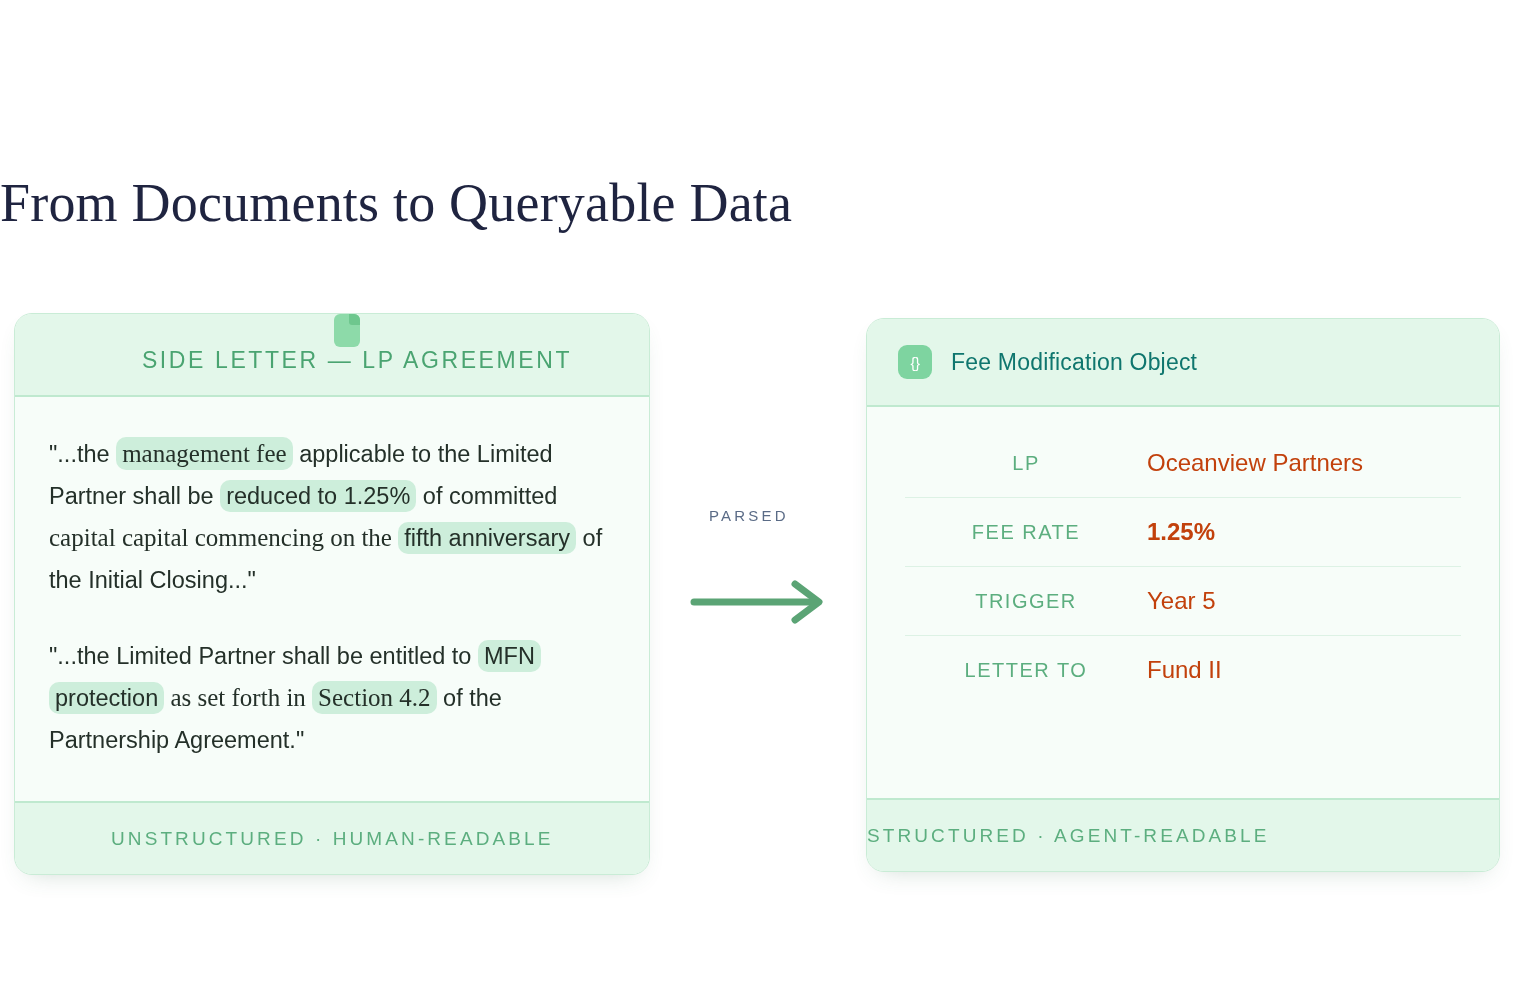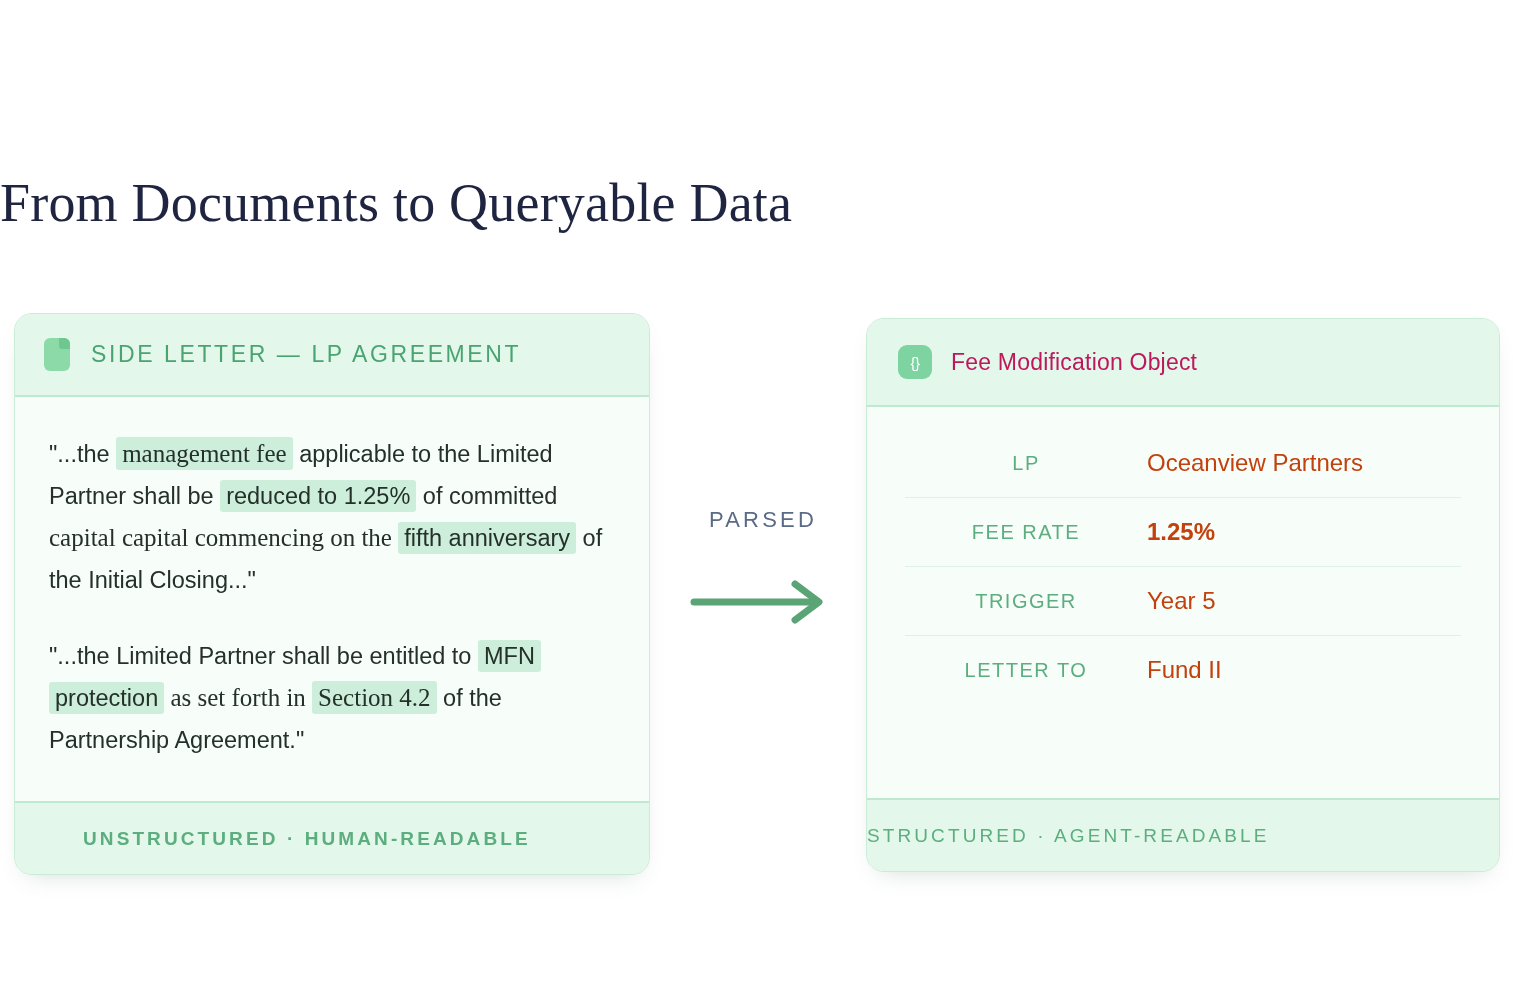--- a/index.html
+++ b/index.html
@@ -57,20 +57,21 @@
   .card-header {
     background: #e3f7ea;
     border-bottom: 2px solid #bfe9cf;
     display: flex;
     align-items: center;
     box-sizing: border-box;
   }
   .card-left .card-header {
     height: 83px;
     padding: 0 0 0 29px;
+    flex-direction: column;
   }
   .card-right .card-header {
     height: 88px;
     padding: 0 0 0 31px;
   }
 
   
   .doc-icon {
     position: relative;
     width: 26px;
@@ -112,21 +113,21 @@
     font-size: 23px;
     letter-spacing: 2.6px;
     color: #4aa471;
     font-weight: 400;
     white-space: nowrap;
   }
   .header-title-plain {
     margin-left: 19px;
     font-size: 23px;
     letter-spacing: 0.2px;
-    color: #be185d;
+    color: #0f766e;
     font-weight: 400;
     white-space: nowrap;
   }
 
   
   .doc-body {
     padding: 36px 34px 0 34px;
   }
   .doc-para {
     font-size: 23.5px;
@@ -136,39 +137,39 @@
     font-family: "Liberation Sans", sans-serif;
   }
   .doc-para:last-child { margin-bottom: 0; }
   .serif {
     font-family: "Liberation Serif", serif;
     font-size: 25px;
   }
   .hl {
     background: #cdeedb;
     padding: 3px 6px;
-    border-radius: 3px;
+    border-radius: 10px;
     box-decoration-break: clone;
     -webkit-box-decoration-break: clone;
   }
 
   
   .card-footer {
     position: absolute;
     left: 0;
     right: 0;
     bottom: 0;
     height: 73px;
     background: #e3f7ea;
     border-top: 2px solid #bfe9cf;
     display: flex;
     align-items: center;
     box-sizing: border-box;
   }
-  .footer-left { padding-left: 68px; justify-content: flex-start; font-weight: bold; }
+  .footer-left { padding-left: 96px; justify-content: flex-start; }
   .footer-center { justify-content: flex-start; }
   .footer-text {
     font-size: 19px;
     letter-spacing: 3.1px;
     color: #5cae7f;
     white-space: nowrap;
   }
 
   
   .kv-body {
@@ -195,21 +196,21 @@
     color: #c2410c;
     white-space: nowrap;
   }
   .kv-value.bold { font-weight: bold; }
 
   
   .parsed-label {
     position: absolute;
     left: 709px;
     top: 507px;
-    font-size: 22px;
+    font-size: 15px;
     letter-spacing: 3.2px;
     color: #5a6b86;
     white-space: nowrap;
   }
   .arrow-wrap {
     position: absolute;
     left: 688px;
     top: 580px;
     width: 140px;
     height: 44px;

